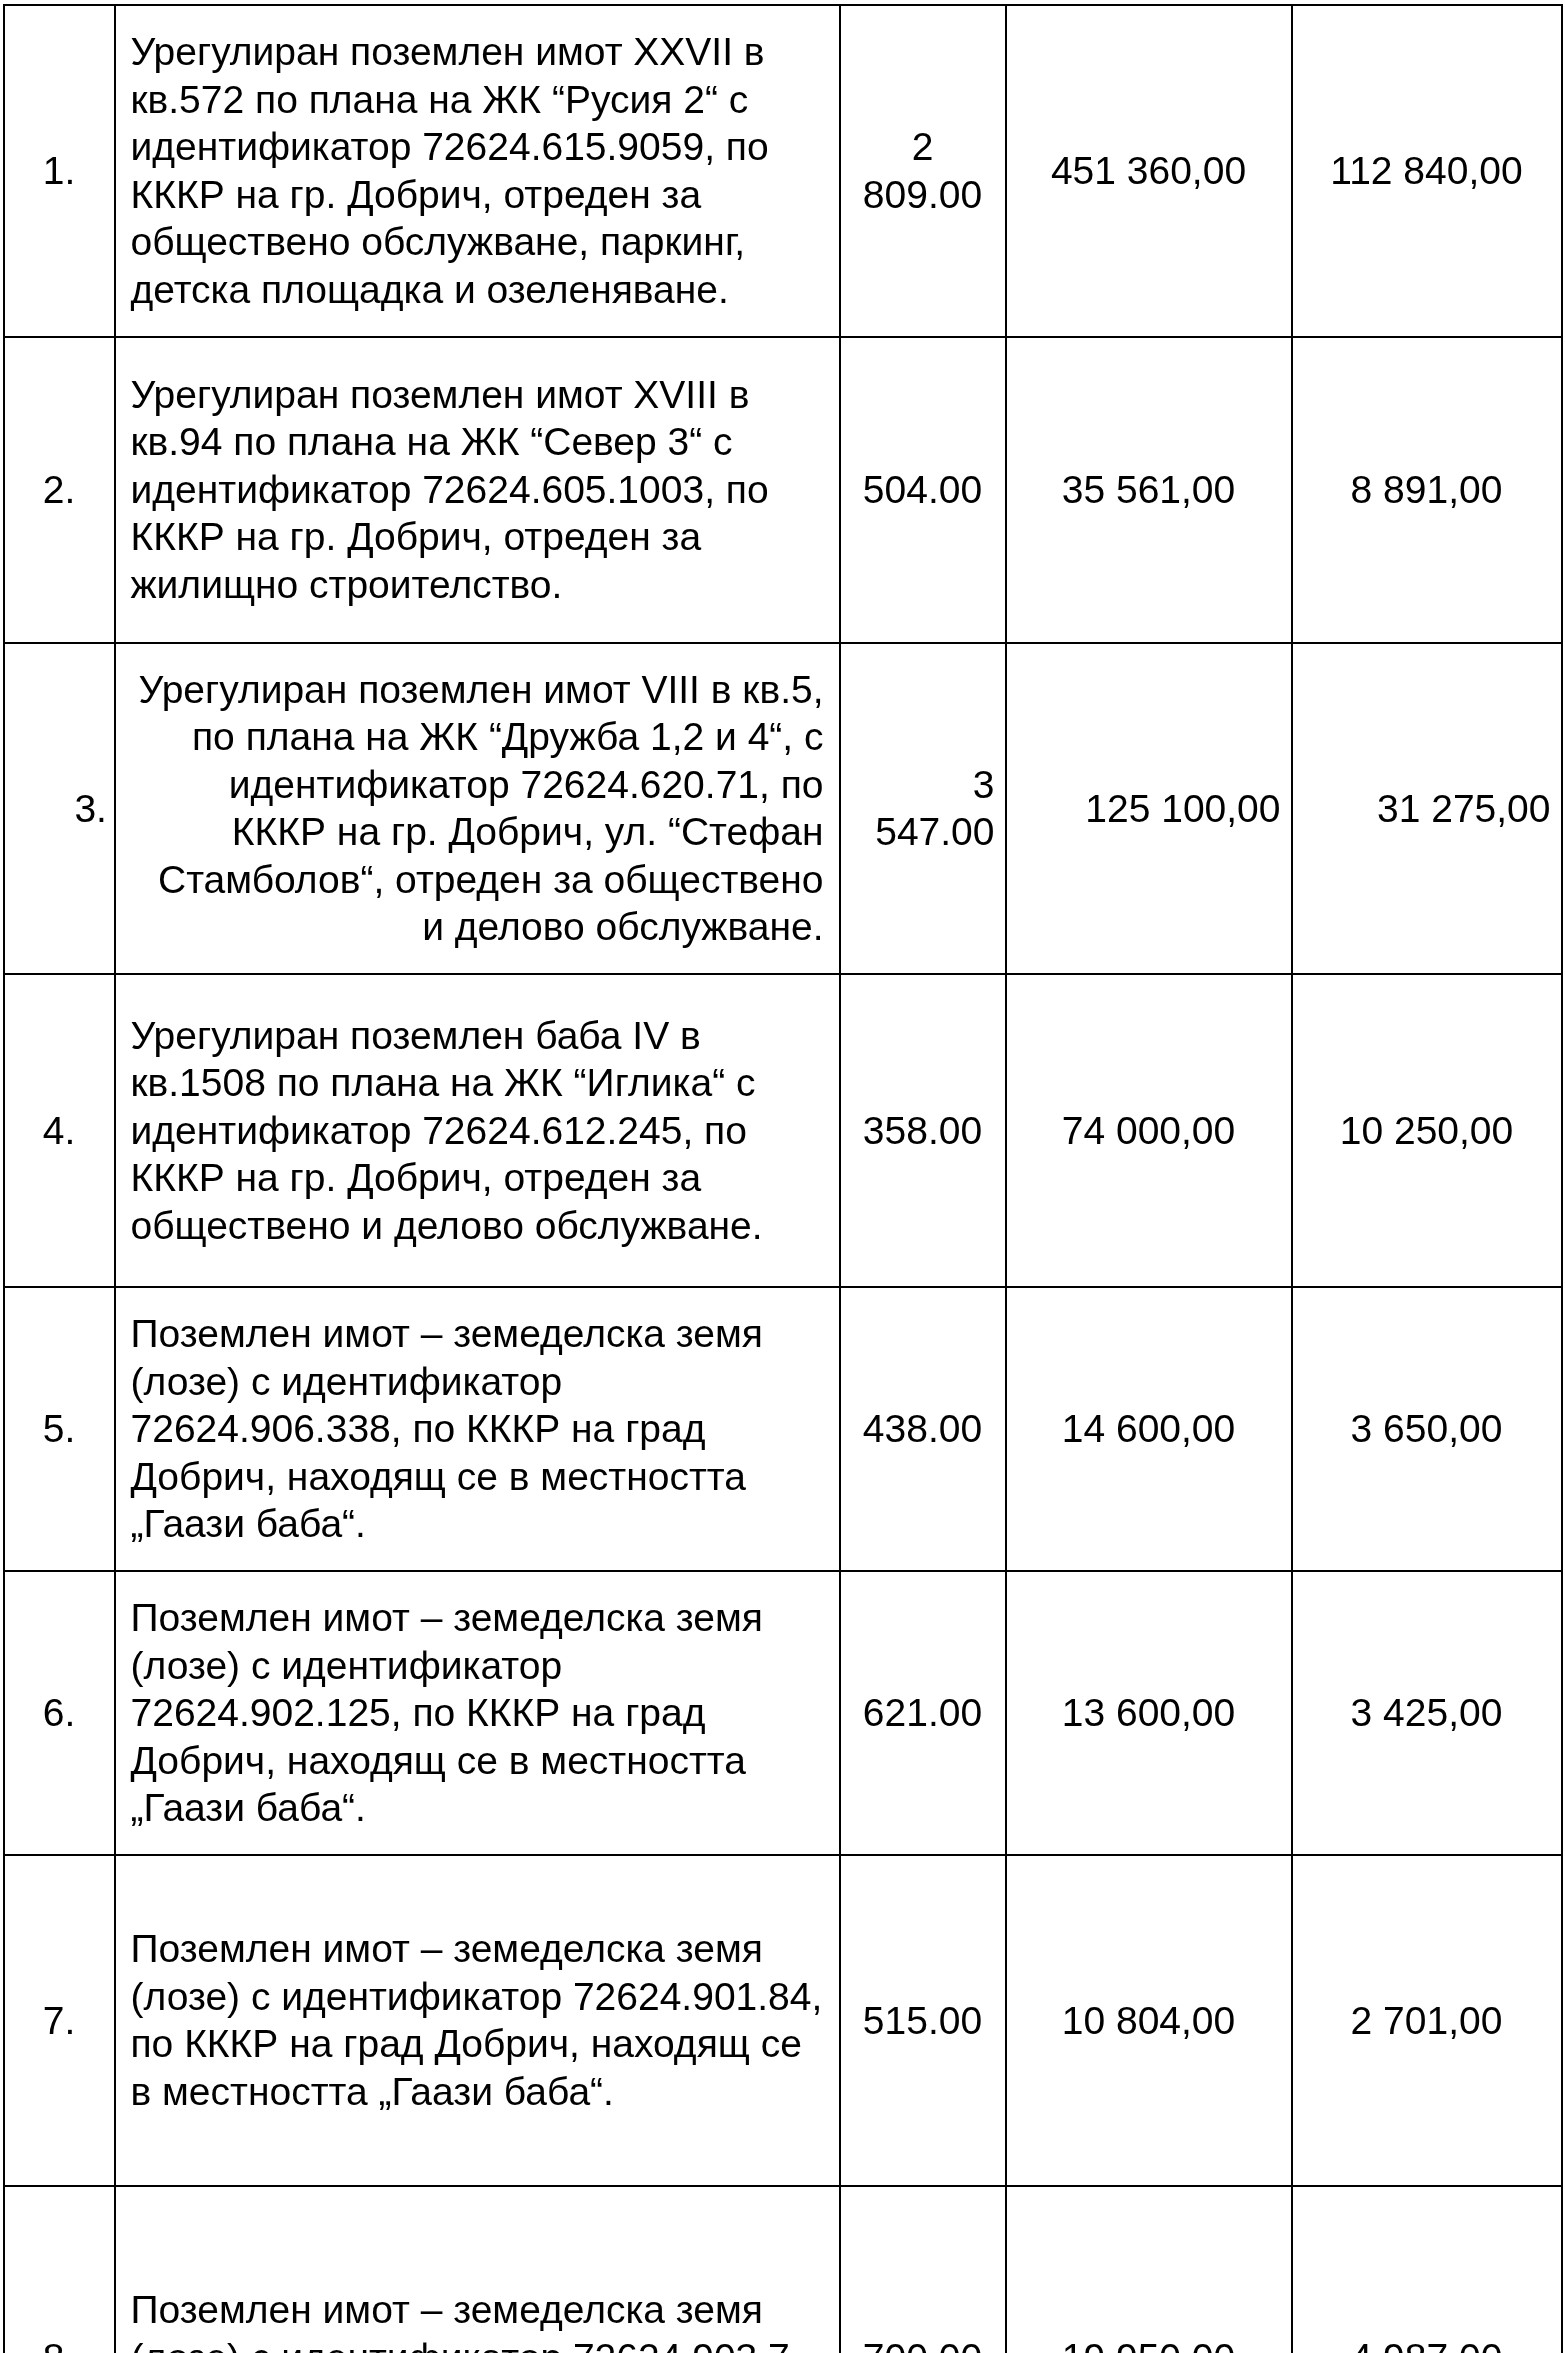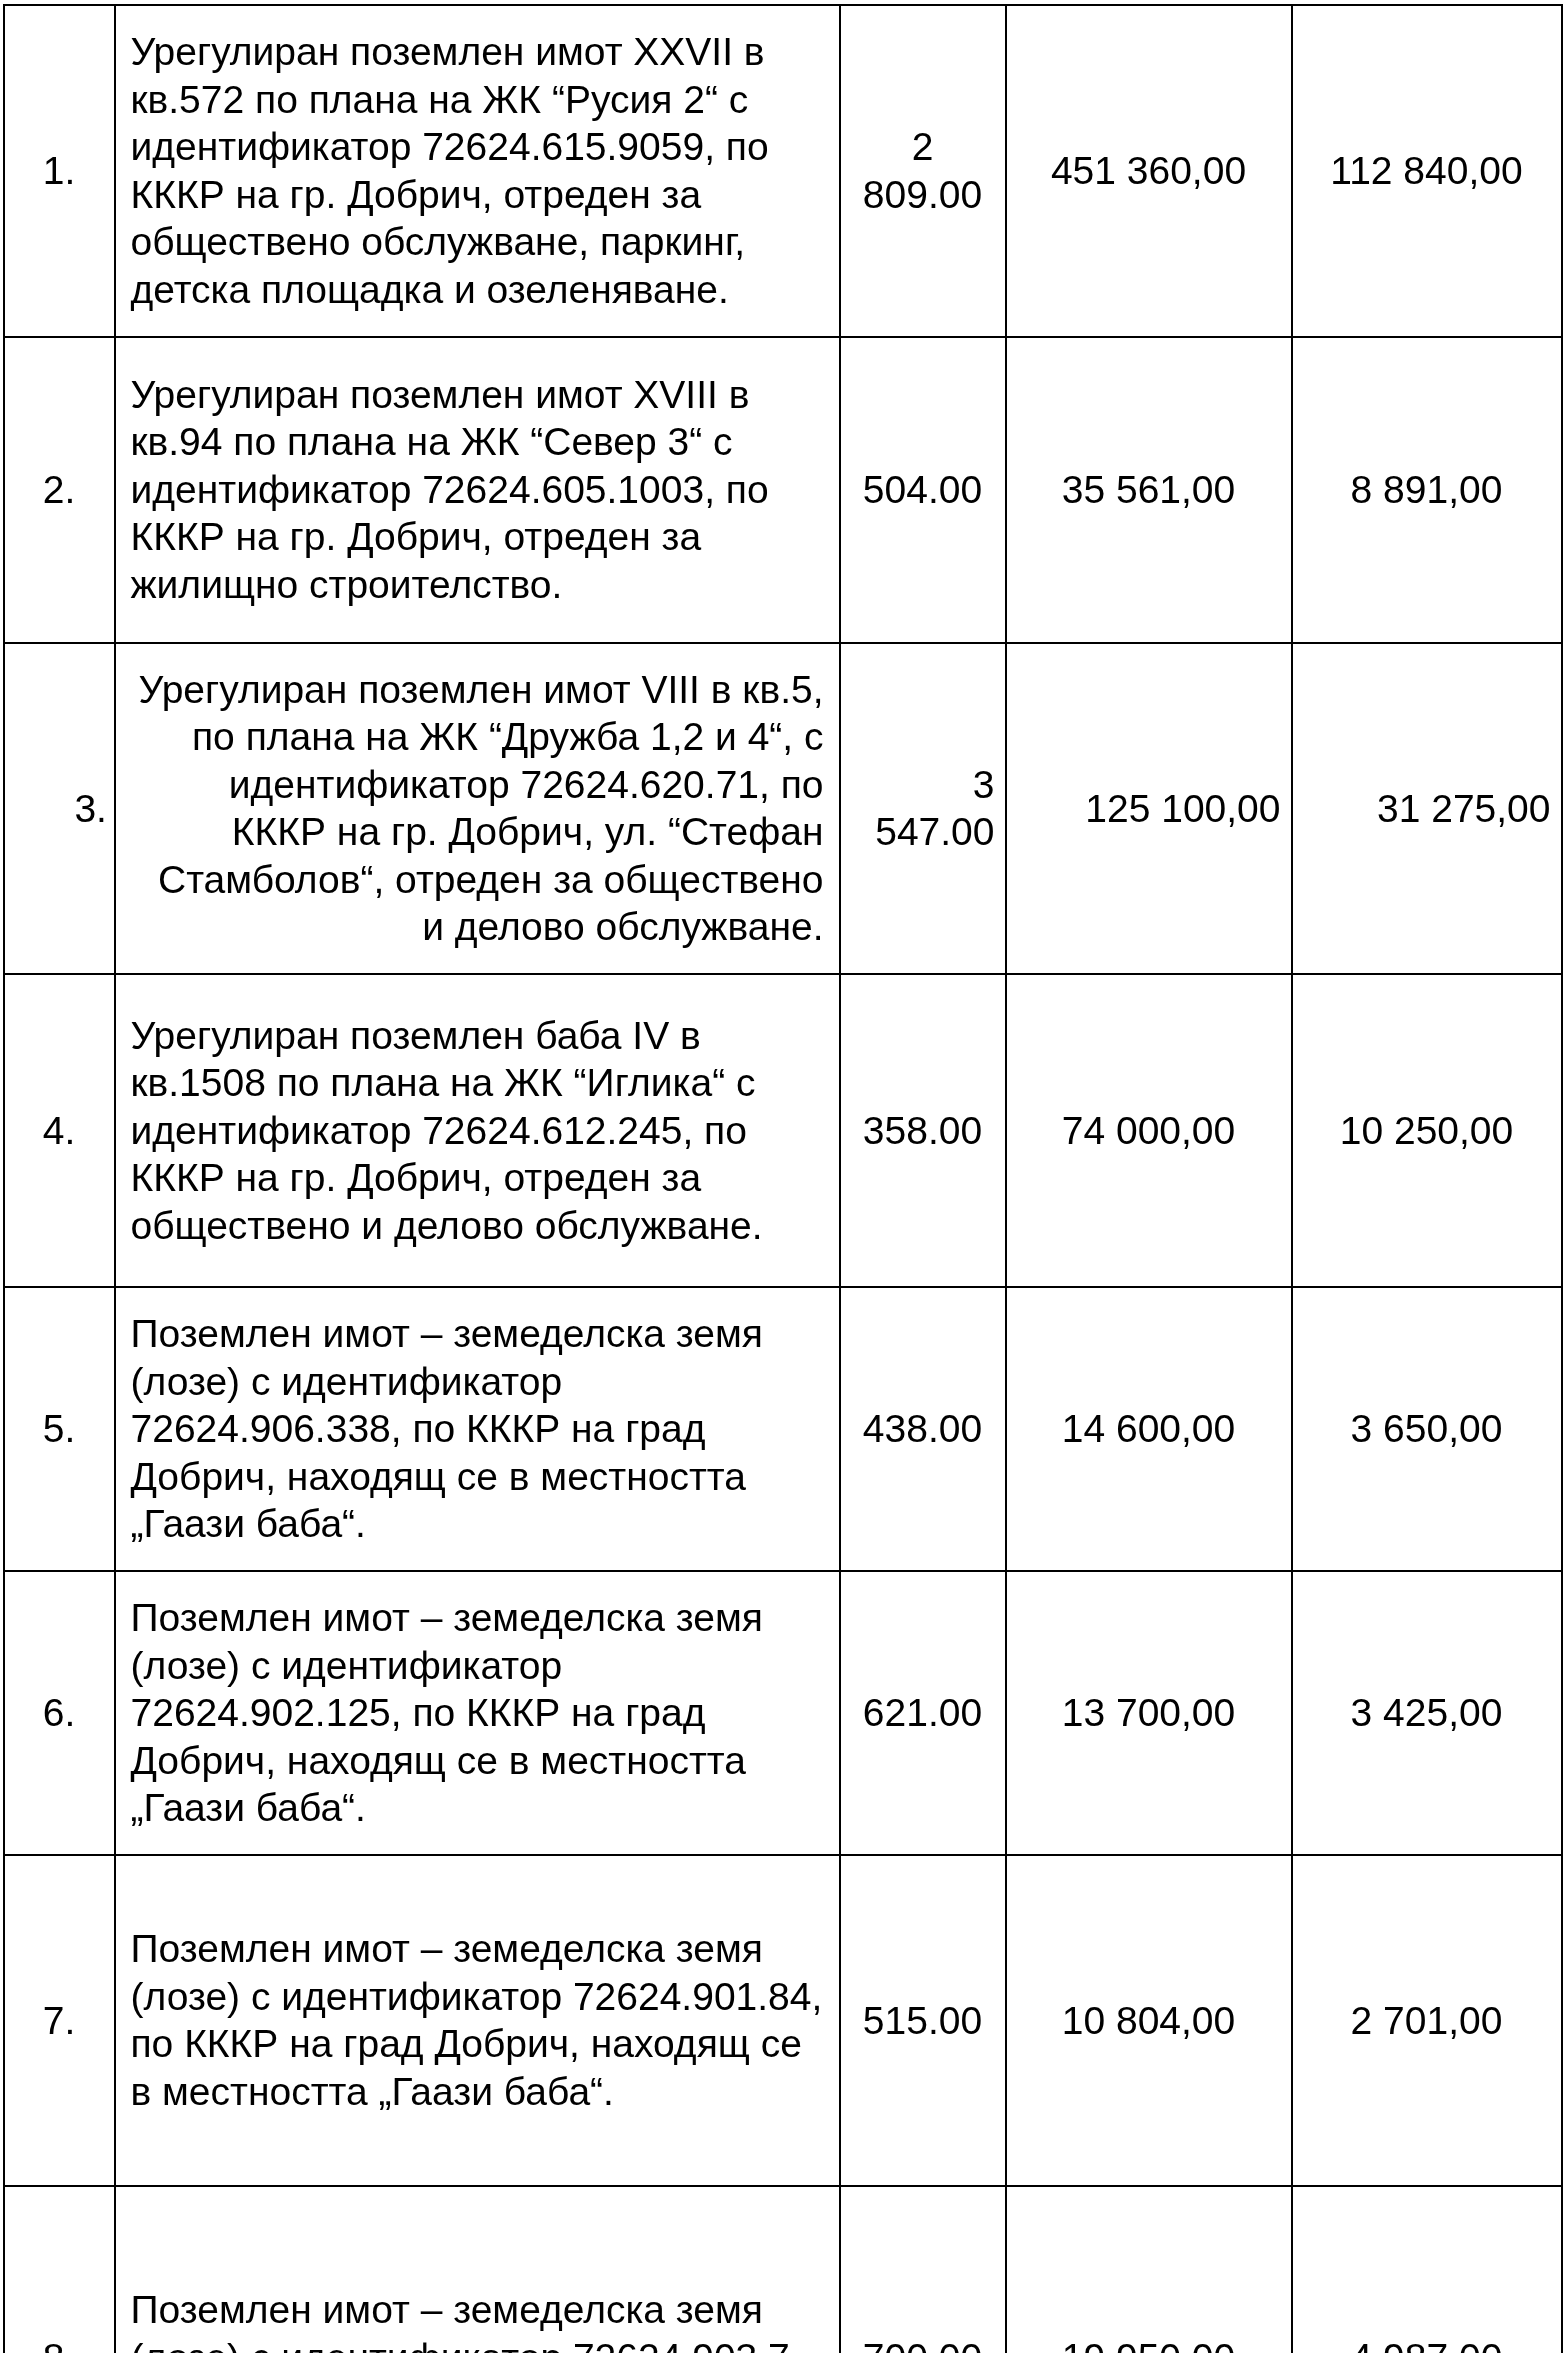--- a/index.html
+++ b/index.html
@@ -98,21 +98,21 @@
     <td class="cell-num">5.</td>
     <td class="cell-desc">Поземлен имот – земеделска земя (лозе) с идентификатор 72624.906.338, по КККР на град Добрич, находящ се в местността „Гаази баба“.</td>
     <td class="cell-area">438.00</td>
     <td class="cell-price">14 600,00</td>
     <td class="cell-deposit">3 650,00</td>
   </tr>
   <tr>
     <td class="cell-num">6.</td>
     <td class="cell-desc">Поземлен имот – земеделска земя (лозе) с идентификатор 72624.902.125, по КККР на град Добрич, находящ се в местността „Гаази баба“.</td>
     <td class="cell-area">621.00</td>
-    <td class="cell-price">13 700,00</td>
+    <td class="cell-price">13 600,00</td>
     <td class="cell-deposit">3 425,00</td>
   </tr>
   <tr>
     <td class="cell-num">7.</td>
     <td class="cell-desc">Поземлен имот – земеделска земя (лозе) с идентификатор 72624.901.84, по КККР на град Добрич, находящ се в местността „Гаази баба“.</td>
     <td class="cell-area">515.00</td>
     <td class="cell-price">10 804,00</td>
     <td class="cell-deposit">2 701,00</td>
   </tr>
   <tr>

